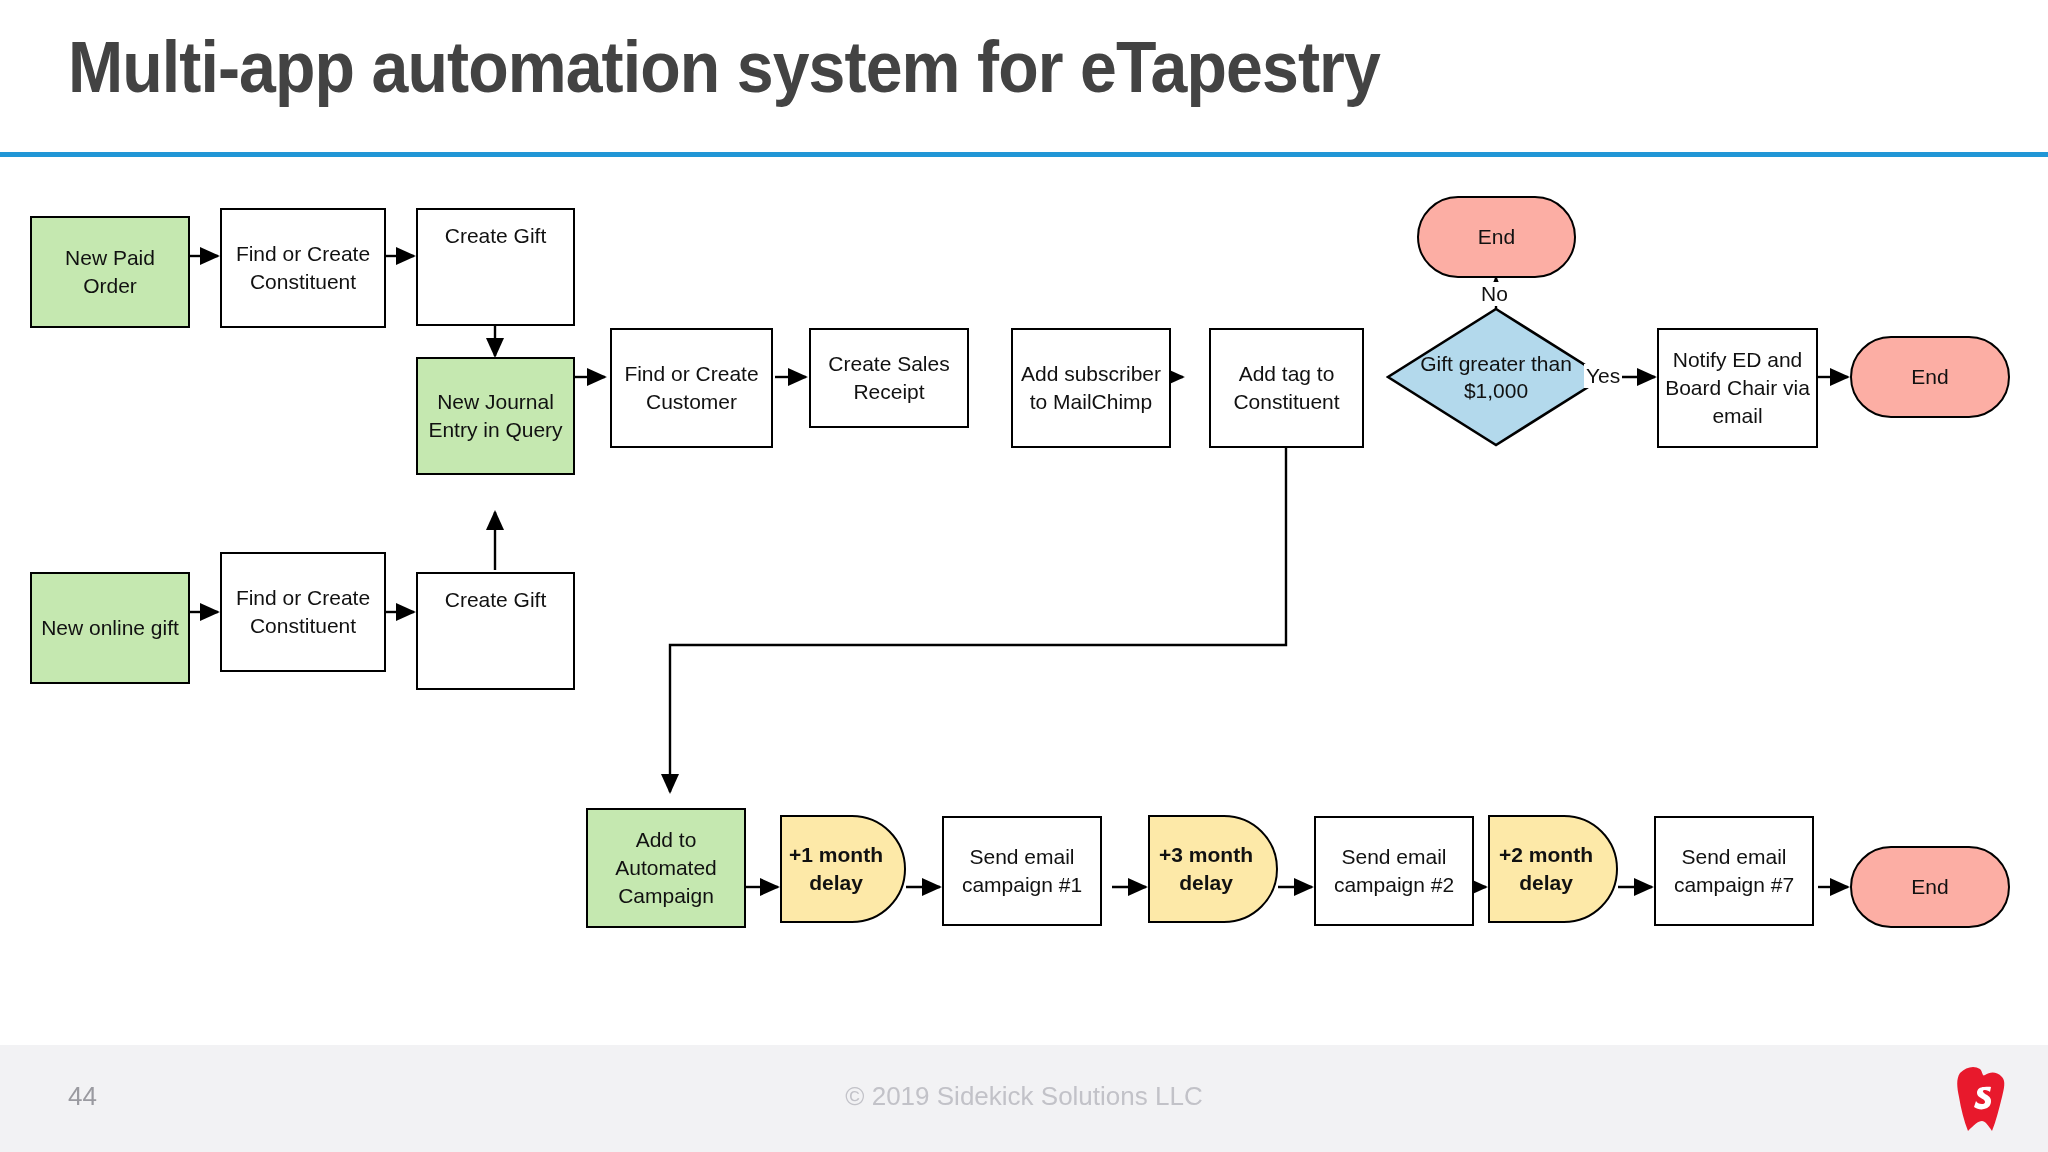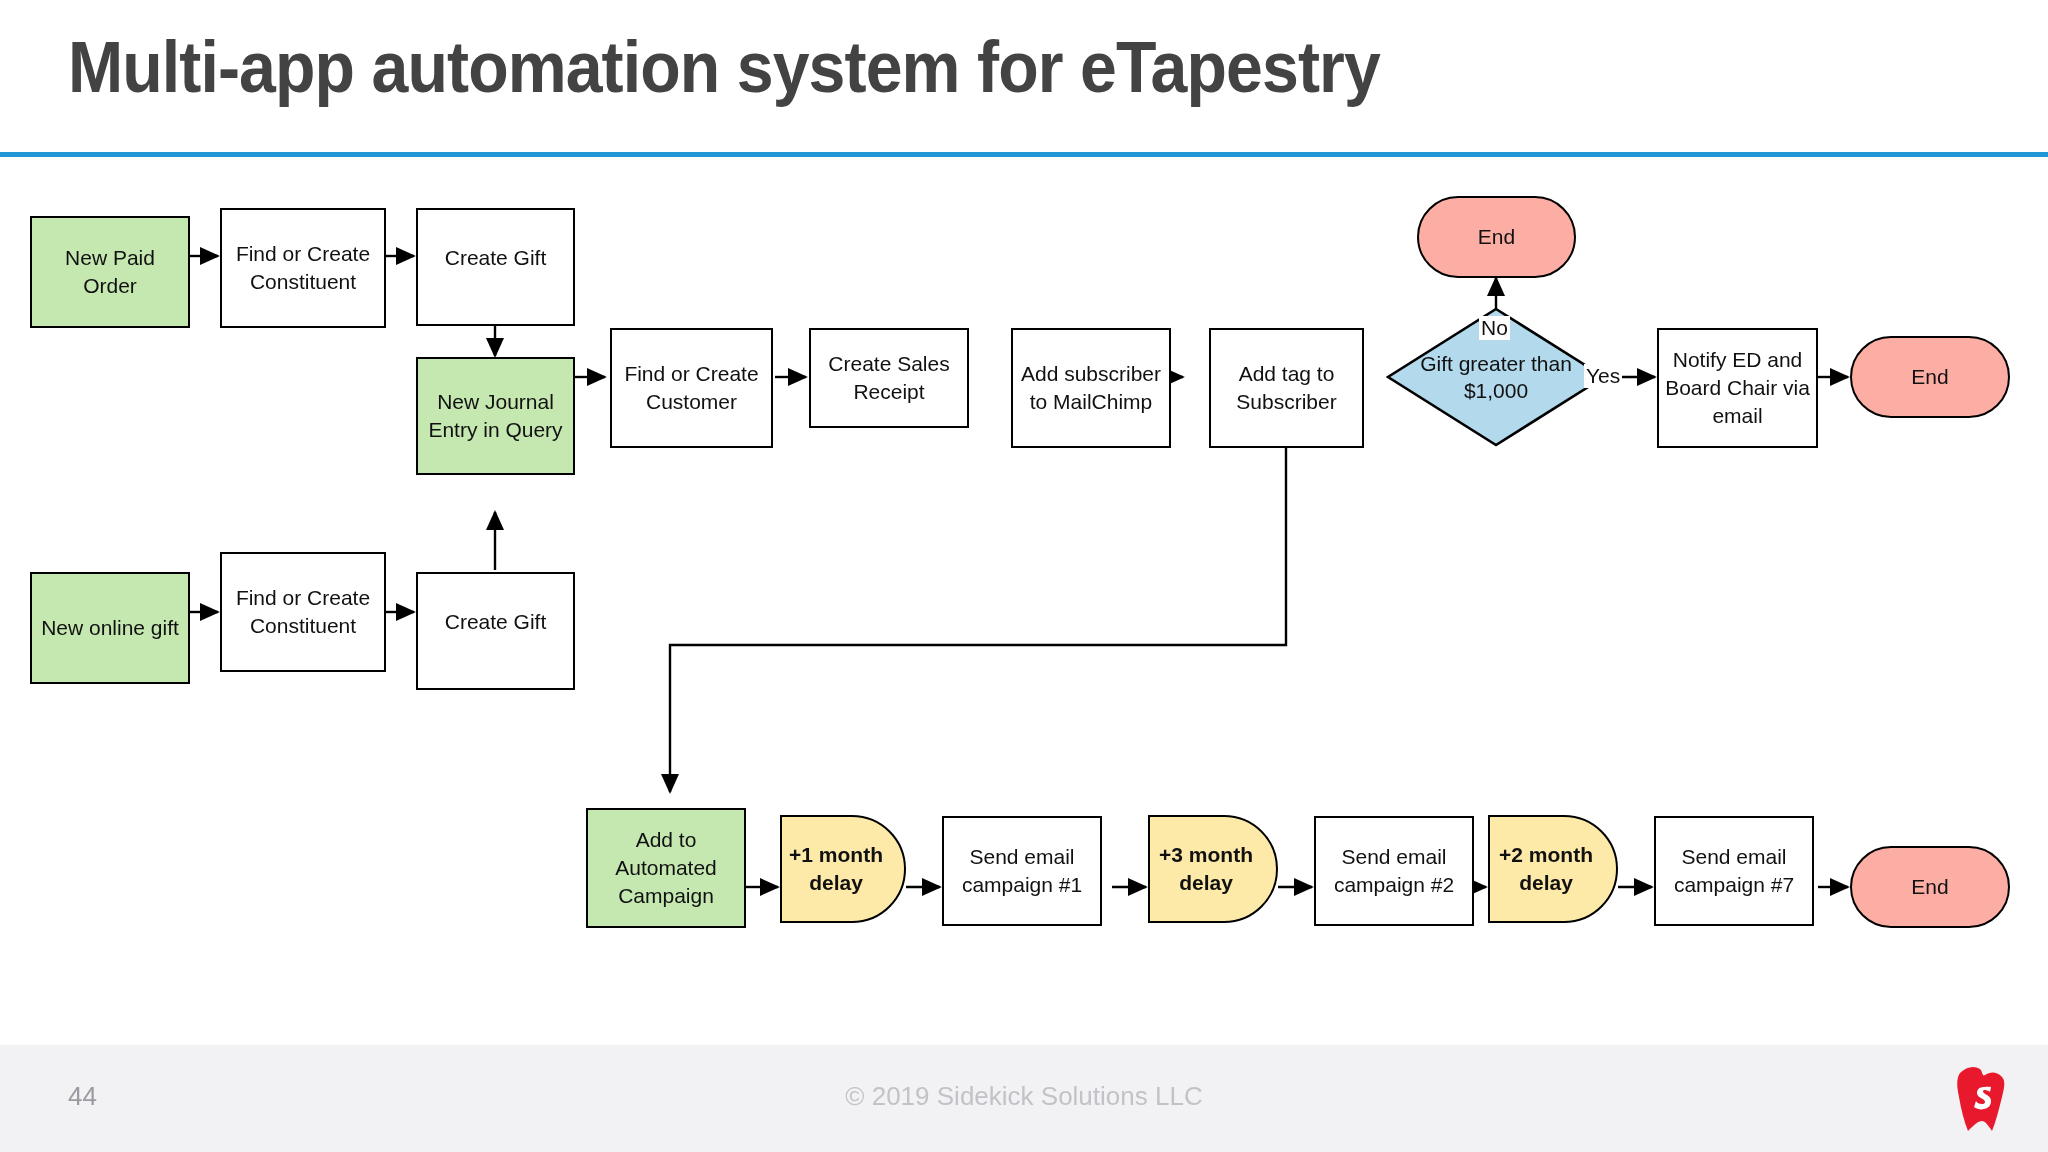--- a/index.html
+++ b/index.html
@@ -46,21 +46,21 @@
     align-items:center;
     justify-content:center;
     text-align:center;
     font-size:21px;
     line-height:1.32;
     color:#111111;
     font-family:"Liberation Sans", sans-serif;
     padding:4px 6px;
   }
   .node.green{background:#c5e8b0;}
-  .node.top-label{align-items:flex-start;padding-top:34px;}
+  .node.top-label{align-items:flex-start;padding-top:12px;}
 
   
   .pill{
     position:absolute;box-sizing:border-box;
     border:2px solid #000000;
     background:#fcaea4;
     border-radius:999px;
     display:flex;align-items:center;justify-content:center;
     font-size:21px;color:#111111;
     font-family:"Liberation Sans", sans-serif;
@@ -200,21 +200,21 @@
 
     <div class="node" style="left:809px;top:168px;width:160px;height:100px;justify-content:center;">
       <span>Create Sales Receipt</span>
     </div>
 
     <div class="node" style="left:1011px;top:168px;width:160px;height:120px;">
       <span>Add subscriber to MailChimp</span>
     </div>
 
     <div class="node" style="left:1209px;top:168px;width:155px;height:120px;">
-      <span>Add tag to Subscriber</span>
+      <span>Add tag to Constituent</span>
     </div>
 
     <div class="diamond-wrap" style="left:1386px;top:147px;width:220px;height:140px;">
       <svg class="diamond-shape" viewBox="0 0 220 140" preserveAspectRatio="none">
         <polygon points="110,2 218,70 110,138 2,70" fill="#b3d9ec" stroke="#000" stroke-width="2.6"></polygon>
       </svg>
       <div class="diamond-text">Gift greater than $1,000</div>
     </div>
 
     <div class="node" style="left:1657px;top:168px;width:161px;height:120px;">
@@ -222,21 +222,21 @@
     </div>
 
     <div class="pill" style="left:1850px;top:176px;width:160px;height:82px;">
       <span>End</span>
     </div>
 
     <div class="pill" style="left:1417px;top:36px;width:159px;height:82px;">
       <span>End</span>
     </div>
 
-    <div class="edge-label" style="left:1479px;top:122px;margin-top:34px;">No</div>
+    <div class="edge-label" style="left:1479px;top:122px;">No</div>
     <div class="edge-label" style="left:1584px;top:204px;">Yes</div>
 
     <div class="node green" style="left:30px;top:412px;width:160px;height:112px;">
       <span>New online gift</span>
     </div>
 
     <div class="node" style="left:220px;top:392px;width:166px;height:120px;">
       <span>Find or Create Constituent</span>
     </div>
 

